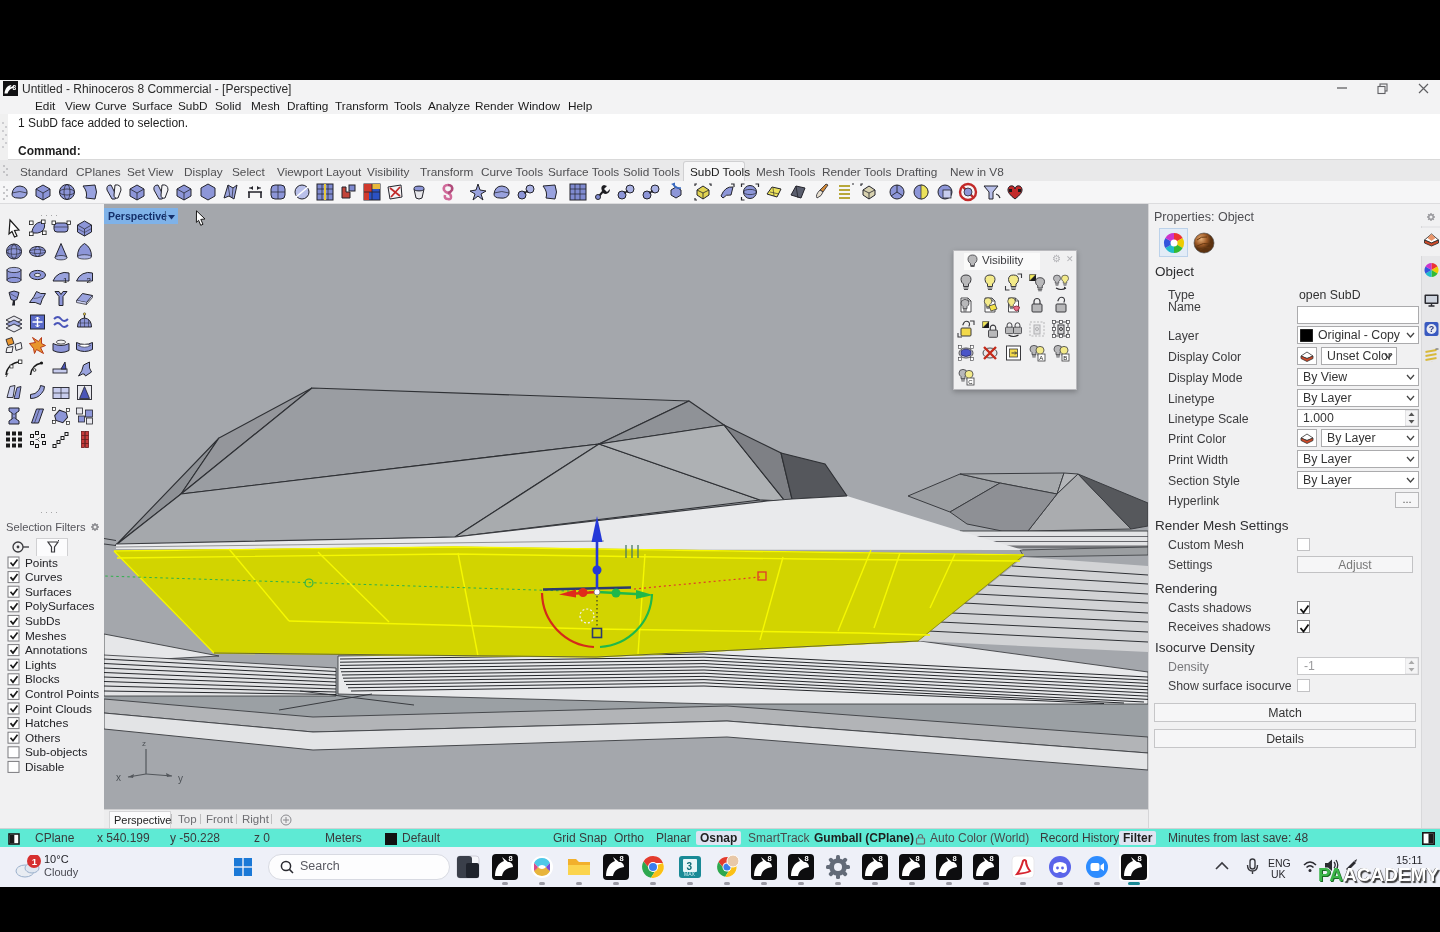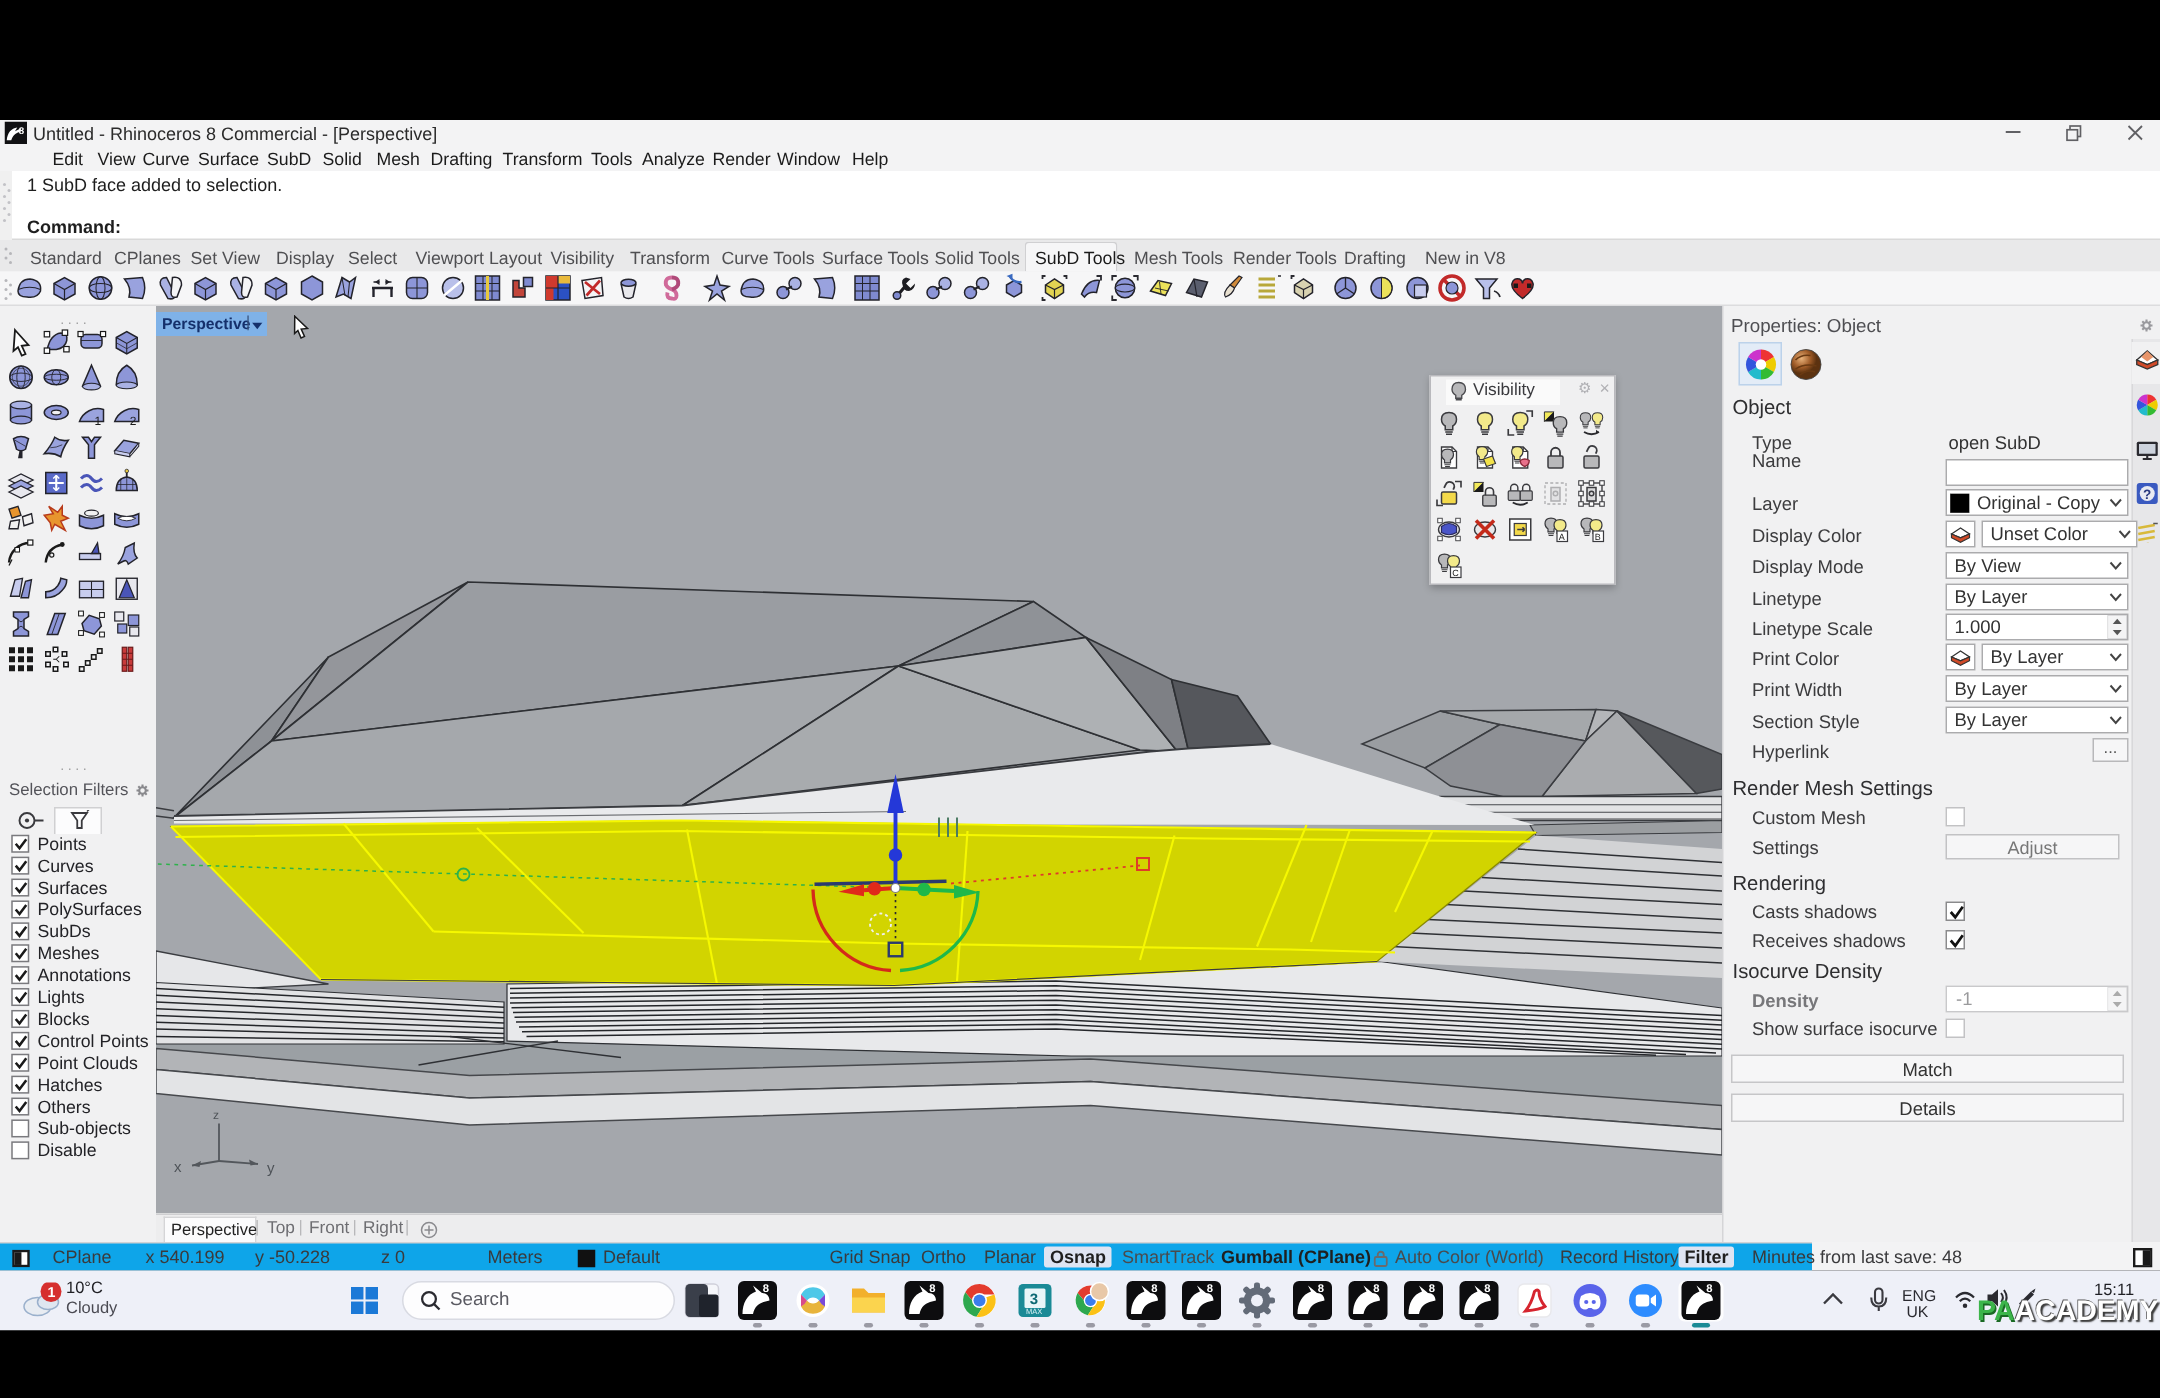--- a/index.html
+++ b/index.html
@@ -25,21 +25,21 @@
   #toolbar { position:absolute; left:0; top:101px; width:1440px; height:23px; background:#f6f6f7; border-bottom:1px solid #dcdcde; }
 
   
   #mainrow { position:absolute; left:0; top:124px; width:1440px; height:624px; background:#f1f1f2; }
   #sidebar { position:absolute; left:0; top:0; width:104px; height:624px; background:#f1f1f2; }
   #viewportwrap { position:absolute; left:104px; top:0; width:1044px; height:624px; }
   #vptabs { position:absolute; left:104px; top:605px; width:1044px; height:19px; background:#ededee; border-top:1px solid #cfcfd1; }
   #rightpanel { position:absolute; left:1148px; top:0; width:292px; height:624px; background:#f1f1f2; border-left:1px solid #d5d5d7; }
 
   
-  #statusbar { position:absolute; left:0; top:748px; width:1208px; height:19px; background:#0ea5e9; border-top:1px solid #d2d2d4; font-size:12px; color:#3a3a3c; }
+  #statusbar { position:absolute; left:0; top:748px; width:1440px; height:19px; background:#5eead4; border-top:1px solid #d2d2d4; font-size:12px; color:#3a3a3c; }
   .st { position:absolute; top:2px; font-size:12px; color:#3a3a3c; white-space:nowrap; }
 
   
   #taskbar { position:absolute; left:0; top:847px; width:1440px; height:40px; background:#eef0f8; }
   #blackbottom { position:absolute; left:0; top:887px; width:1440px; height:45px; background:#000; }
 
   
   .plabel { position:absolute; left:19px; font-size:12.3px; color:#3c3c3e; }
   .pheader { position:absolute; left:6px; font-size:13.5px; color:#2e2e30; }
   .pfield { position:absolute; left:148px; width:122px; height:18px; background:#fff; border:1px solid #ababad; font-size:12.3px; color:#333; }
@@ -1061,21 +1061,21 @@
             </svg><svg class="abs" style="right:3px; top:5px;" width="9" height="7">
               <path d="M1 1 L4.5 5 L8 1" fill="none" stroke="#444" stroke-width="1.3"></path>
             </svg></div>
         <div class="plabel" style="top:146px;">Display Color</div>
         <div class="abs" style="left:148px; top:143px; width:20px; height:18px; background:#fff; border:1px solid #ababad;">
             <svg class="abs" style="left:2px; top:3px;" width="14" height="12">
               <path d="M1 5 L7 1 L13 5 L7 7.5 Z" fill="#fff" stroke="#333" stroke-width="0.8"></path>
               <path d="M1 5 L7 7.5 L13 5 L13 7.5 L7 10.5 L1 7.5 Z" fill="#d04a28" stroke="#333" stroke-width="0.8"></path>
             </svg>
           </div>
-        <div class="dropdown" style="top:143px; left:172px; width:104px;">Unset Color<svg class="abs" style="right:3px; top:5px;" width="9" height="7">
+        <div class="dropdown" style="top:143px; left:172px; width:76px;">Unset Color<svg class="abs" style="right:3px; top:5px;" width="9" height="7">
               <path d="M1 1 L4.5 5 L8 1" fill="none" stroke="#444" stroke-width="1.3"></path>
             </svg></div>
         <div class="plabel" style="top:167px;">Display Mode</div>
         <div class="dropdown" style="top:164px;">By View<svg class="abs" style="right:3px; top:5px;" width="9" height="7">
               <path d="M1 1 L4.5 5 L8 1" fill="none" stroke="#444" stroke-width="1.3"></path>
             </svg></div>
         <div class="plabel" style="top:188px;">Linetype</div>
         <div class="dropdown" style="top:185px;">By Layer<svg class="abs" style="right:3px; top:5px;" width="9" height="7">
               <path d="M1 1 L4.5 5 L8 1" fill="none" stroke="#444" stroke-width="1.3"></path>
             </svg></div>
@@ -1116,21 +1116,21 @@
         <div class="plabel" style="top:397px;">Casts shadows</div>
         <div class="chk" style="top:397px;"><svg width="13" height="13">
               <path d="M2.5 6 l3 3.5 l5 -7" fill="none" stroke="#111" stroke-width="1.8"></path>
             </svg></div>
         <div class="plabel" style="top:416px;">Receives shadows</div>
         <div class="chk" style="top:416px;"><svg width="13" height="13">
               <path d="M2.5 6 l3 3.5 l5 -7" fill="none" stroke="#111" stroke-width="1.8"></path>
             </svg></div>
 
         <div class="pheader" style="top:436px;">Isocurve Density</div>
-        <div class="plabel" style="top:456px; color:#77777a;font-weight:bold;">Density</div>
+        <div class="plabel" style="top:456px; color:#77777a;">Density</div>
         <div class="pfield" style="top:453px; border-color:#c9c9cb; color:#9a9a9c; line-height:17px; padding-left:6px;">-1<svg class="abs" style="right:0px; top:0px;" width="13" height="16">
               <rect x="0" y="0" width="13" height="16" fill="#f4f4f5" stroke="#d5d5d7" stroke-width="0.8"></rect>
               <path d="M3.5 6 L6.5 2.5 L9.5 6 Z" fill="#aaa"></path>
               <path d="M3.5 10 L9.5 10 L6.5 13.5 Z" fill="#aaa"></path>
             </svg></div>
         <div class="plabel" style="top:474.5px;">Show surface isocurve</div>
         <div class="chk" style="top:474.5px; border-color:#c2c2c4;"></div>
 
         <div class="abs" style="left:5px; top:499px; width:262px; height:19px; background:#f6f6f7; border:1px solid #c6c6c8; font-size:12.3px; color:#333; text-align:center; line-height:18px;">Match</div>
         <div class="abs" style="left:5px; top:525px; width:262px; height:19px; background:#f6f6f7; border:1px solid #c6c6c8; font-size:12.3px; color:#333; text-align:center; line-height:18px;">Details</div>

